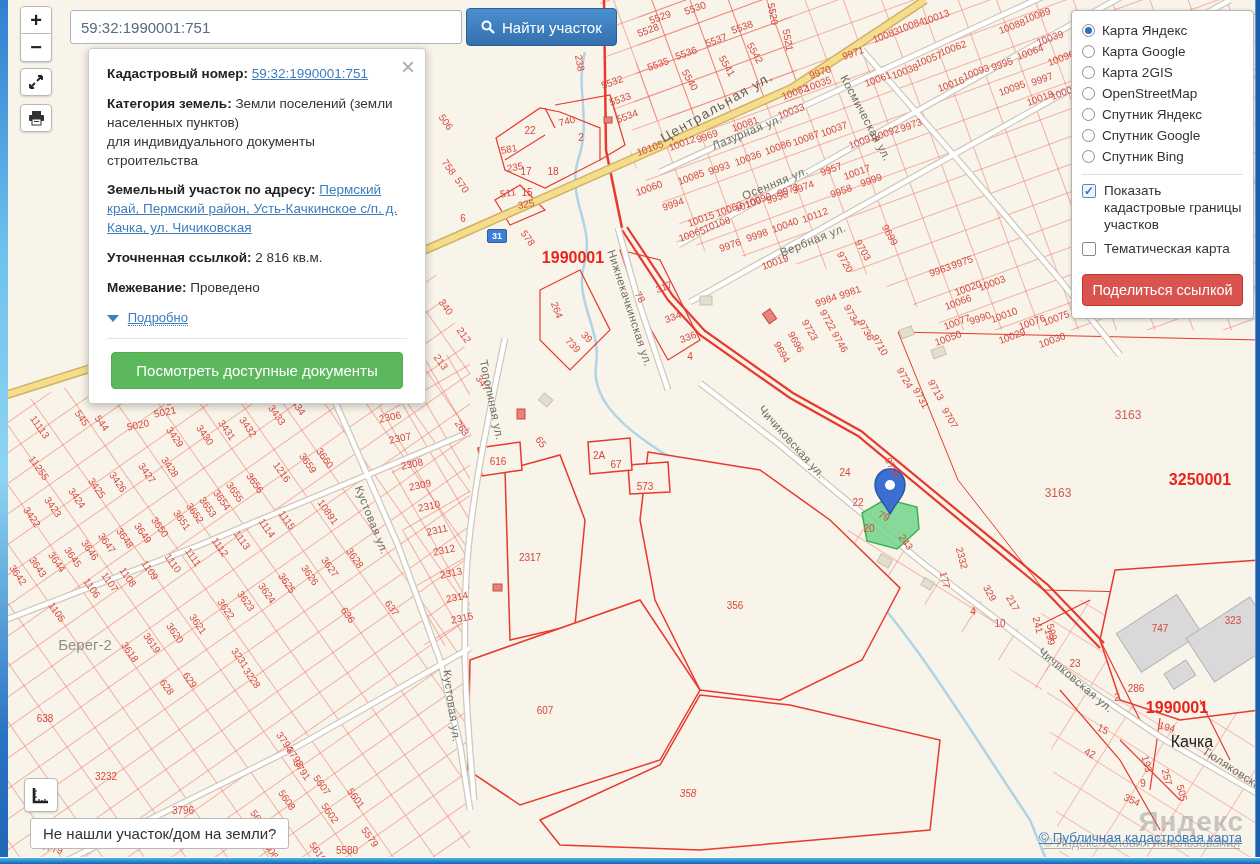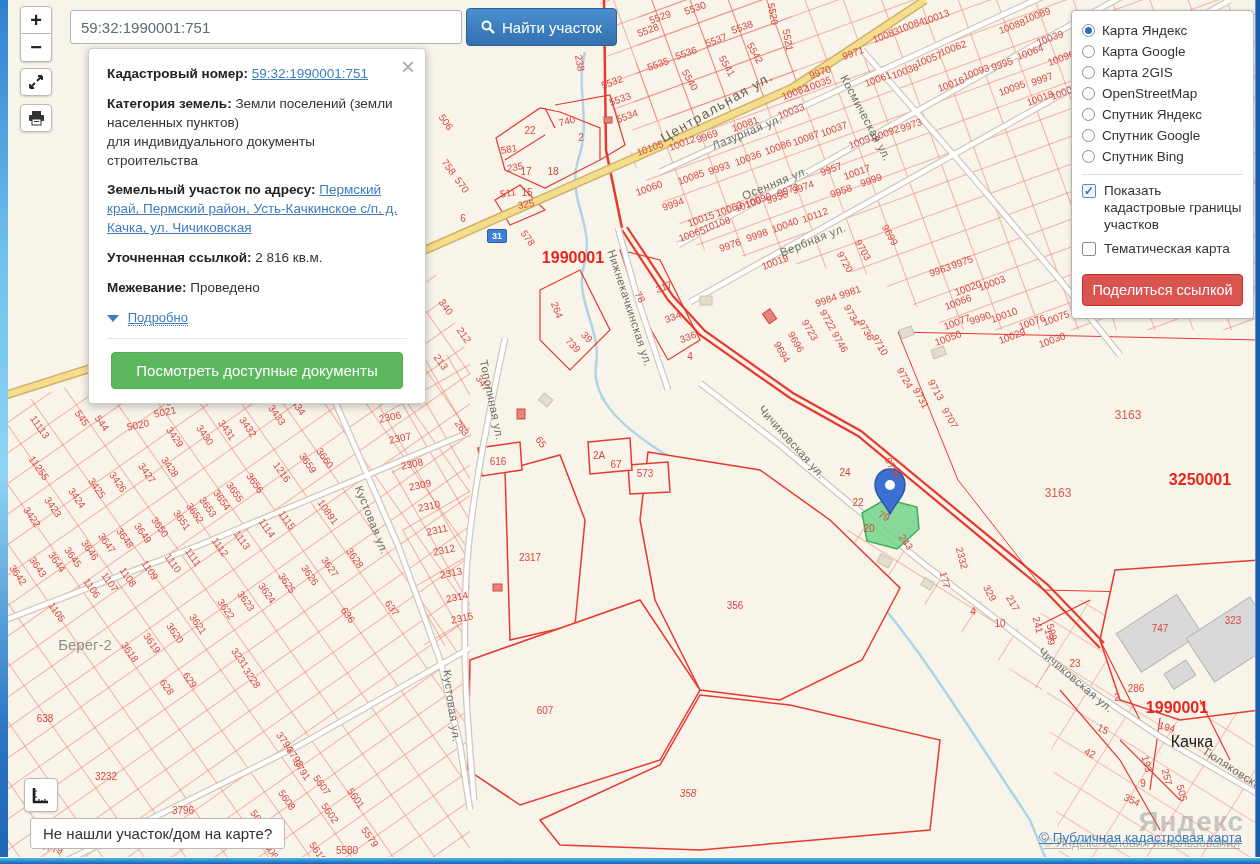--- a/index.html
+++ b/index.html
@@ -454,21 +454,21 @@
         <span class="ml p" style="left: 330px; top: 813px; transform: translate(-50%, -50%) rotate(55deg);">5602</span>
         <span class="ml p" style="left: 356px; top: 798px; transform: translate(-50%, -50%) rotate(55deg);">5601</span>
         <span class="ml p" style="left: 370px; top: 837px; transform: translate(-50%, -50%) rotate(55deg);">5579</span>
         <span class="ml p" style="left: 347px; top: 850px; transform: translate(-50%, -50%) rotate(0deg);">5580</span>
         <span class="ml p" style="left: 318px; top: 852px; transform: translate(-50%, -50%) rotate(55deg);">5610</span>
         <span class="ml p" style="left: 270px; top: 849px; transform: translate(-50%, -50%) rotate(55deg);">5606</span>
         <span class="ml p" style="left: 498px; top: 461px; transform: translate(-50%, -50%) rotate(0deg);">616</span>
         <span class="ml p" style="left: 541px; top: 442px; transform: translate(-50%, -50%) rotate(55deg);">65</span>
         <span class="ml p" style="left: 599px; top: 455px; transform: translate(-50%, -50%) rotate(0deg);">2А</span>
         <span class="ml p" style="left: 616px; top: 464px; transform: translate(-50%, -50%) rotate(0deg);">67</span>
-        <span class="ml p" style="left: 645px; top: 473px; transform: translate(-50%, -50%) rotate(0deg); text-align: right;">573</span>
+        <span class="ml p" style="left: 645px; top: 486px; transform: translate(-50%, -50%) rotate(0deg); text-align: right;">573</span>
         <span class="ml p" style="left: 530px; top: 557px; transform: translate(-50%, -50%) rotate(0deg);">2317</span>
         <span class="ml p" style="left: 735px; top: 605px; transform: translate(-50%, -50%) rotate(0deg);">356</span>
         <span class="ml p" style="left: 545px; top: 710px; transform: translate(-50%, -50%) rotate(0deg);">607</span>
         <span class="ml p" style="left: 688px; top: 793px; transform: translate(-50%, -50%) rotate(0deg); font-style: italic;">358</span>
         <span class="ml p" style="left: 845px; top: 472px; transform: translate(-50%, -50%) rotate(0deg);">24</span>
         <span class="ml p" style="left: 858px; top: 502px; transform: translate(-50%, -50%) rotate(0deg);">22</span>
         <span class="ml p" style="left: 869px; top: 528px; transform: translate(-50%, -50%) rotate(0deg);">20</span>
         <span class="ml p" style="left: 884px; top: 516px; transform: translate(-50%, -50%) rotate(25deg);">79</span>
         <span class="ml p" style="left: 906px; top: 542px; transform: translate(-50%, -50%) rotate(55deg);">243</span>
         <span class="ml p" style="left: 962px; top: 558px; transform: translate(-50%, -50%) rotate(75deg);">2332</span>
@@ -615,21 +615,21 @@
     <button id="share-btn">Поделиться ссылкой</button>
   </div>
 
   <div id="ruler-btn">
     <svg width="18" height="18" viewBox="0 0 18 18">
       <path d="M2,2 L2,16 L16,16" fill="none" stroke="#222" stroke-width="2.6"></path>
       <path d="M2,5 L5,5 M2,8 L4,8 M2,11 L5,11 M7,16 L7,13 M10,16 L10,14 M13,16 L13,13" stroke="#222" stroke-width="1.2"></path>
     </svg>
   </div>
   <div id="notfound-bar">
-    <span>Не нашли участок/дом на карте?</span>
+    <span>Не нашли участок/дом на земли?</span>
   </div>
 
   <div id="watermark">Яндекс</div>
   <div id="attr-faint">© Яндекс  Условия использования</div>
   <a id="attr-link" class="blue-link">© Публичная кадастровая карта</a>
 
   <div id="edge-left" class="edge"></div>
   <div id="edge-right" class="edge"></div>
   <div id="edge-bottom" class="edge"></div>
 </div>

